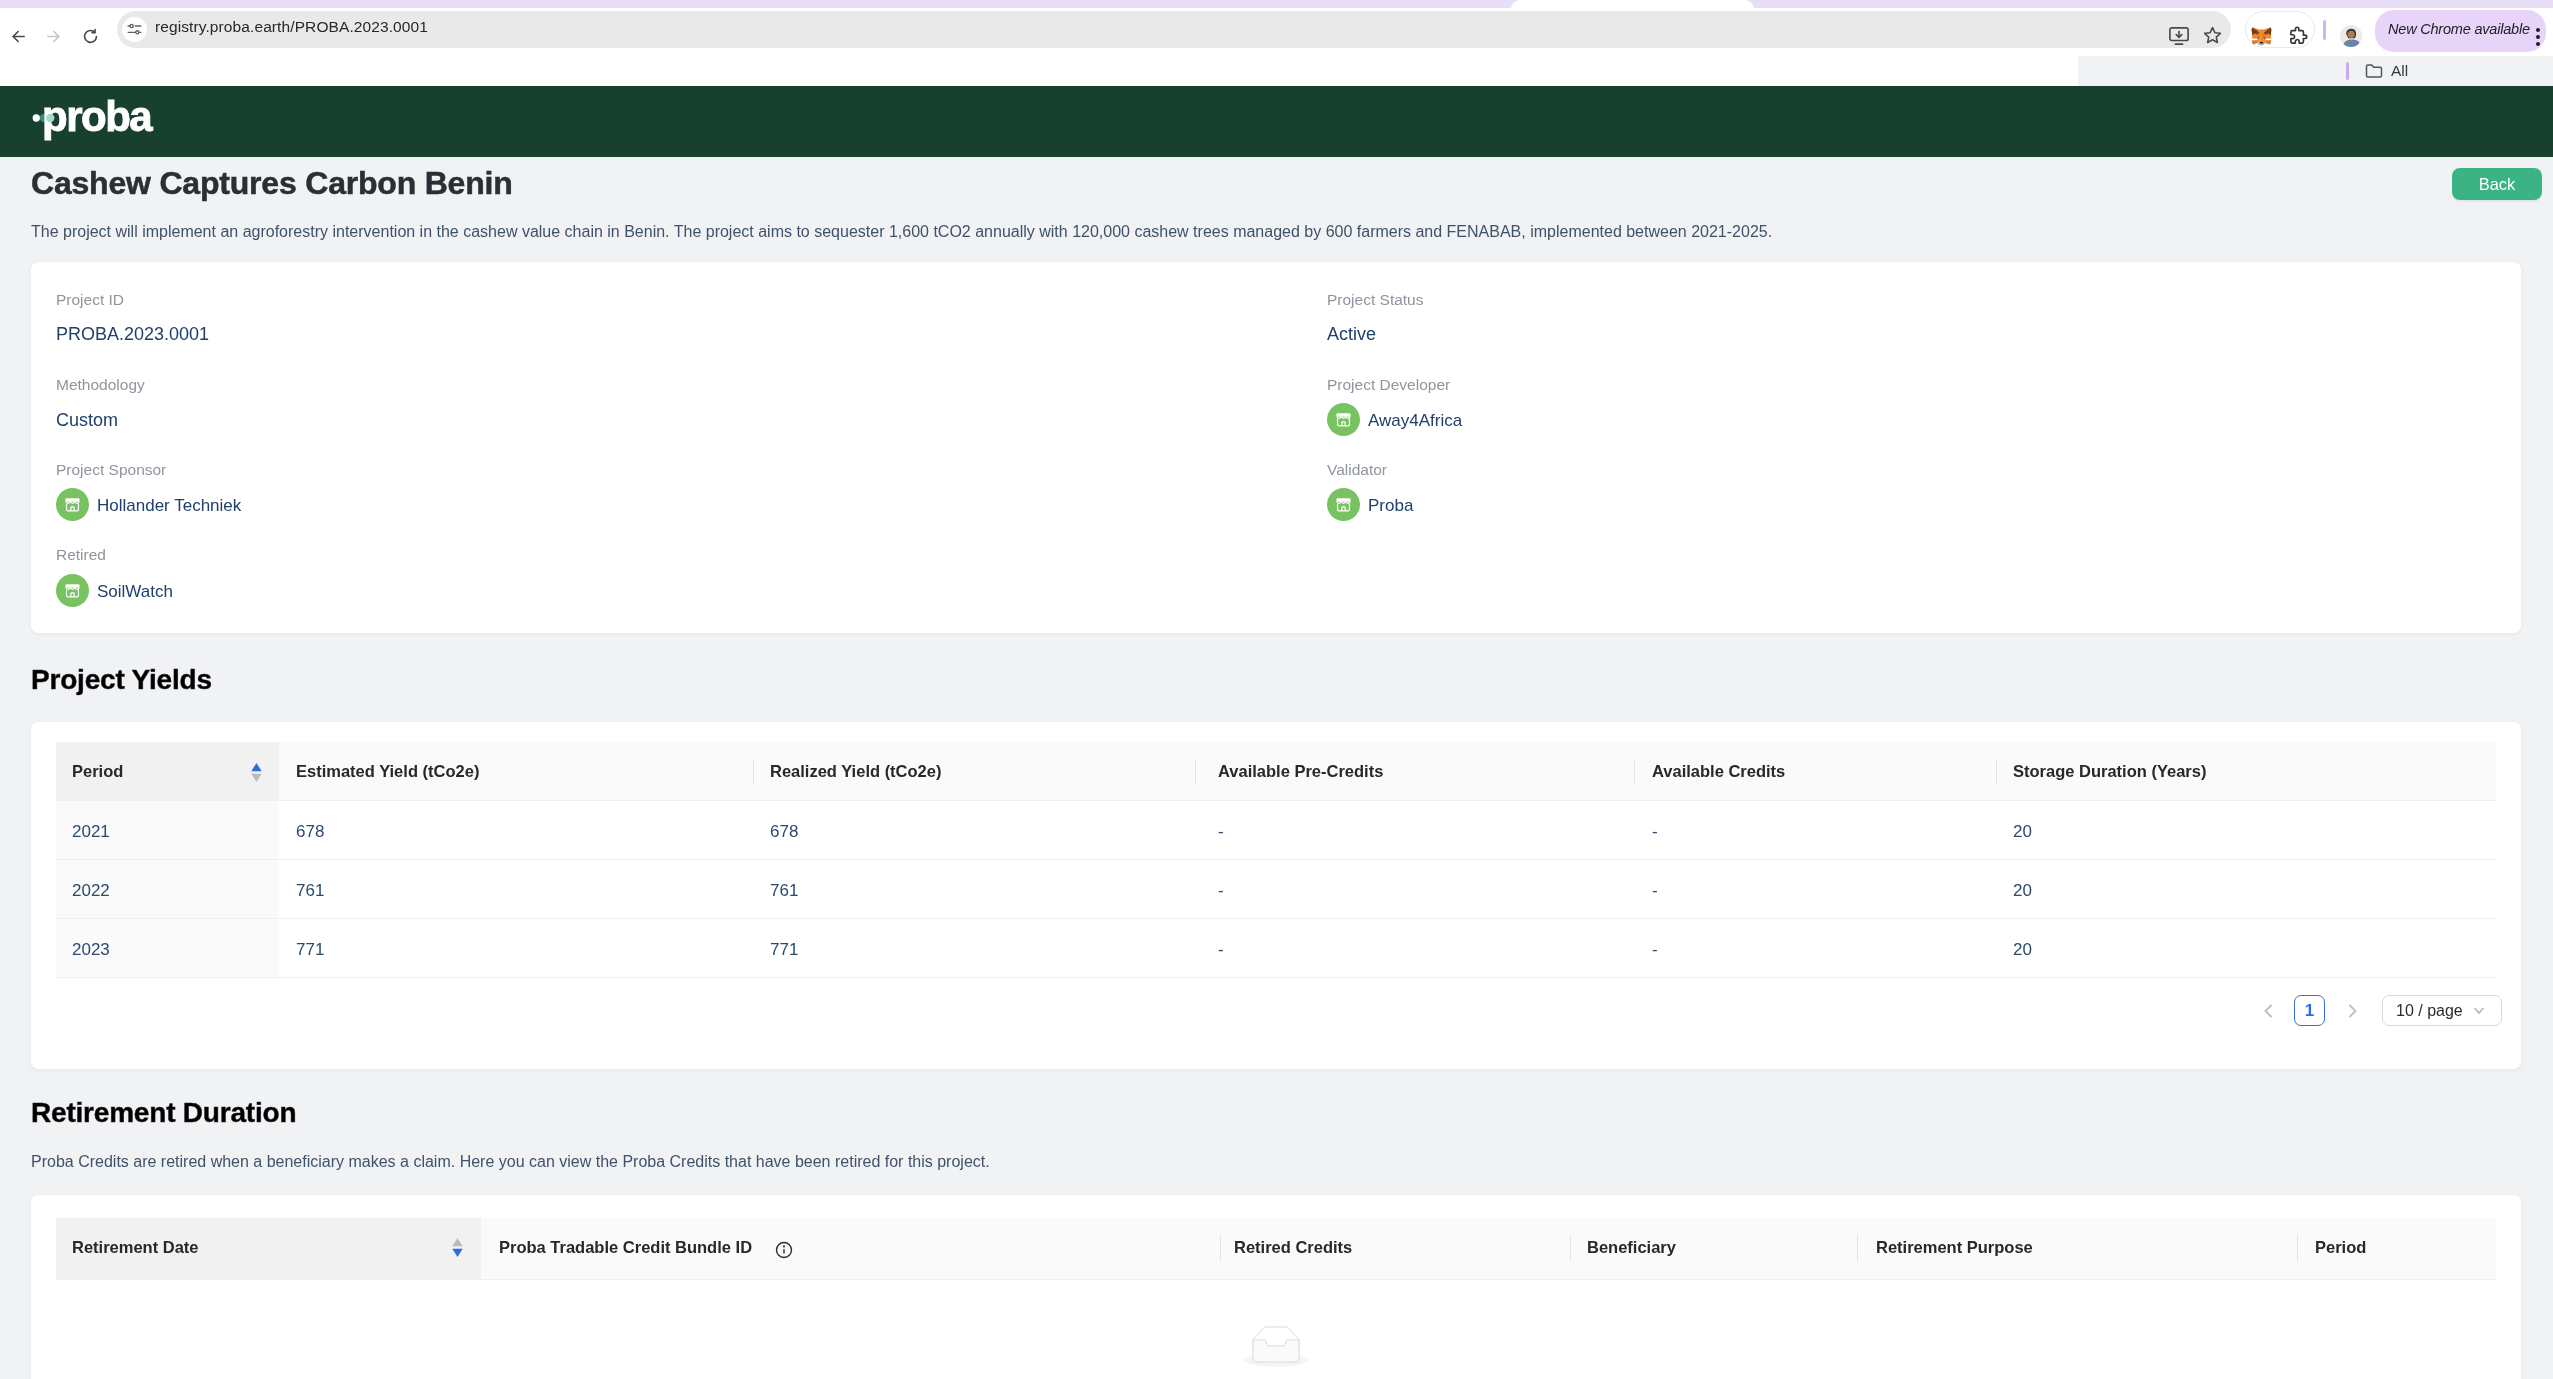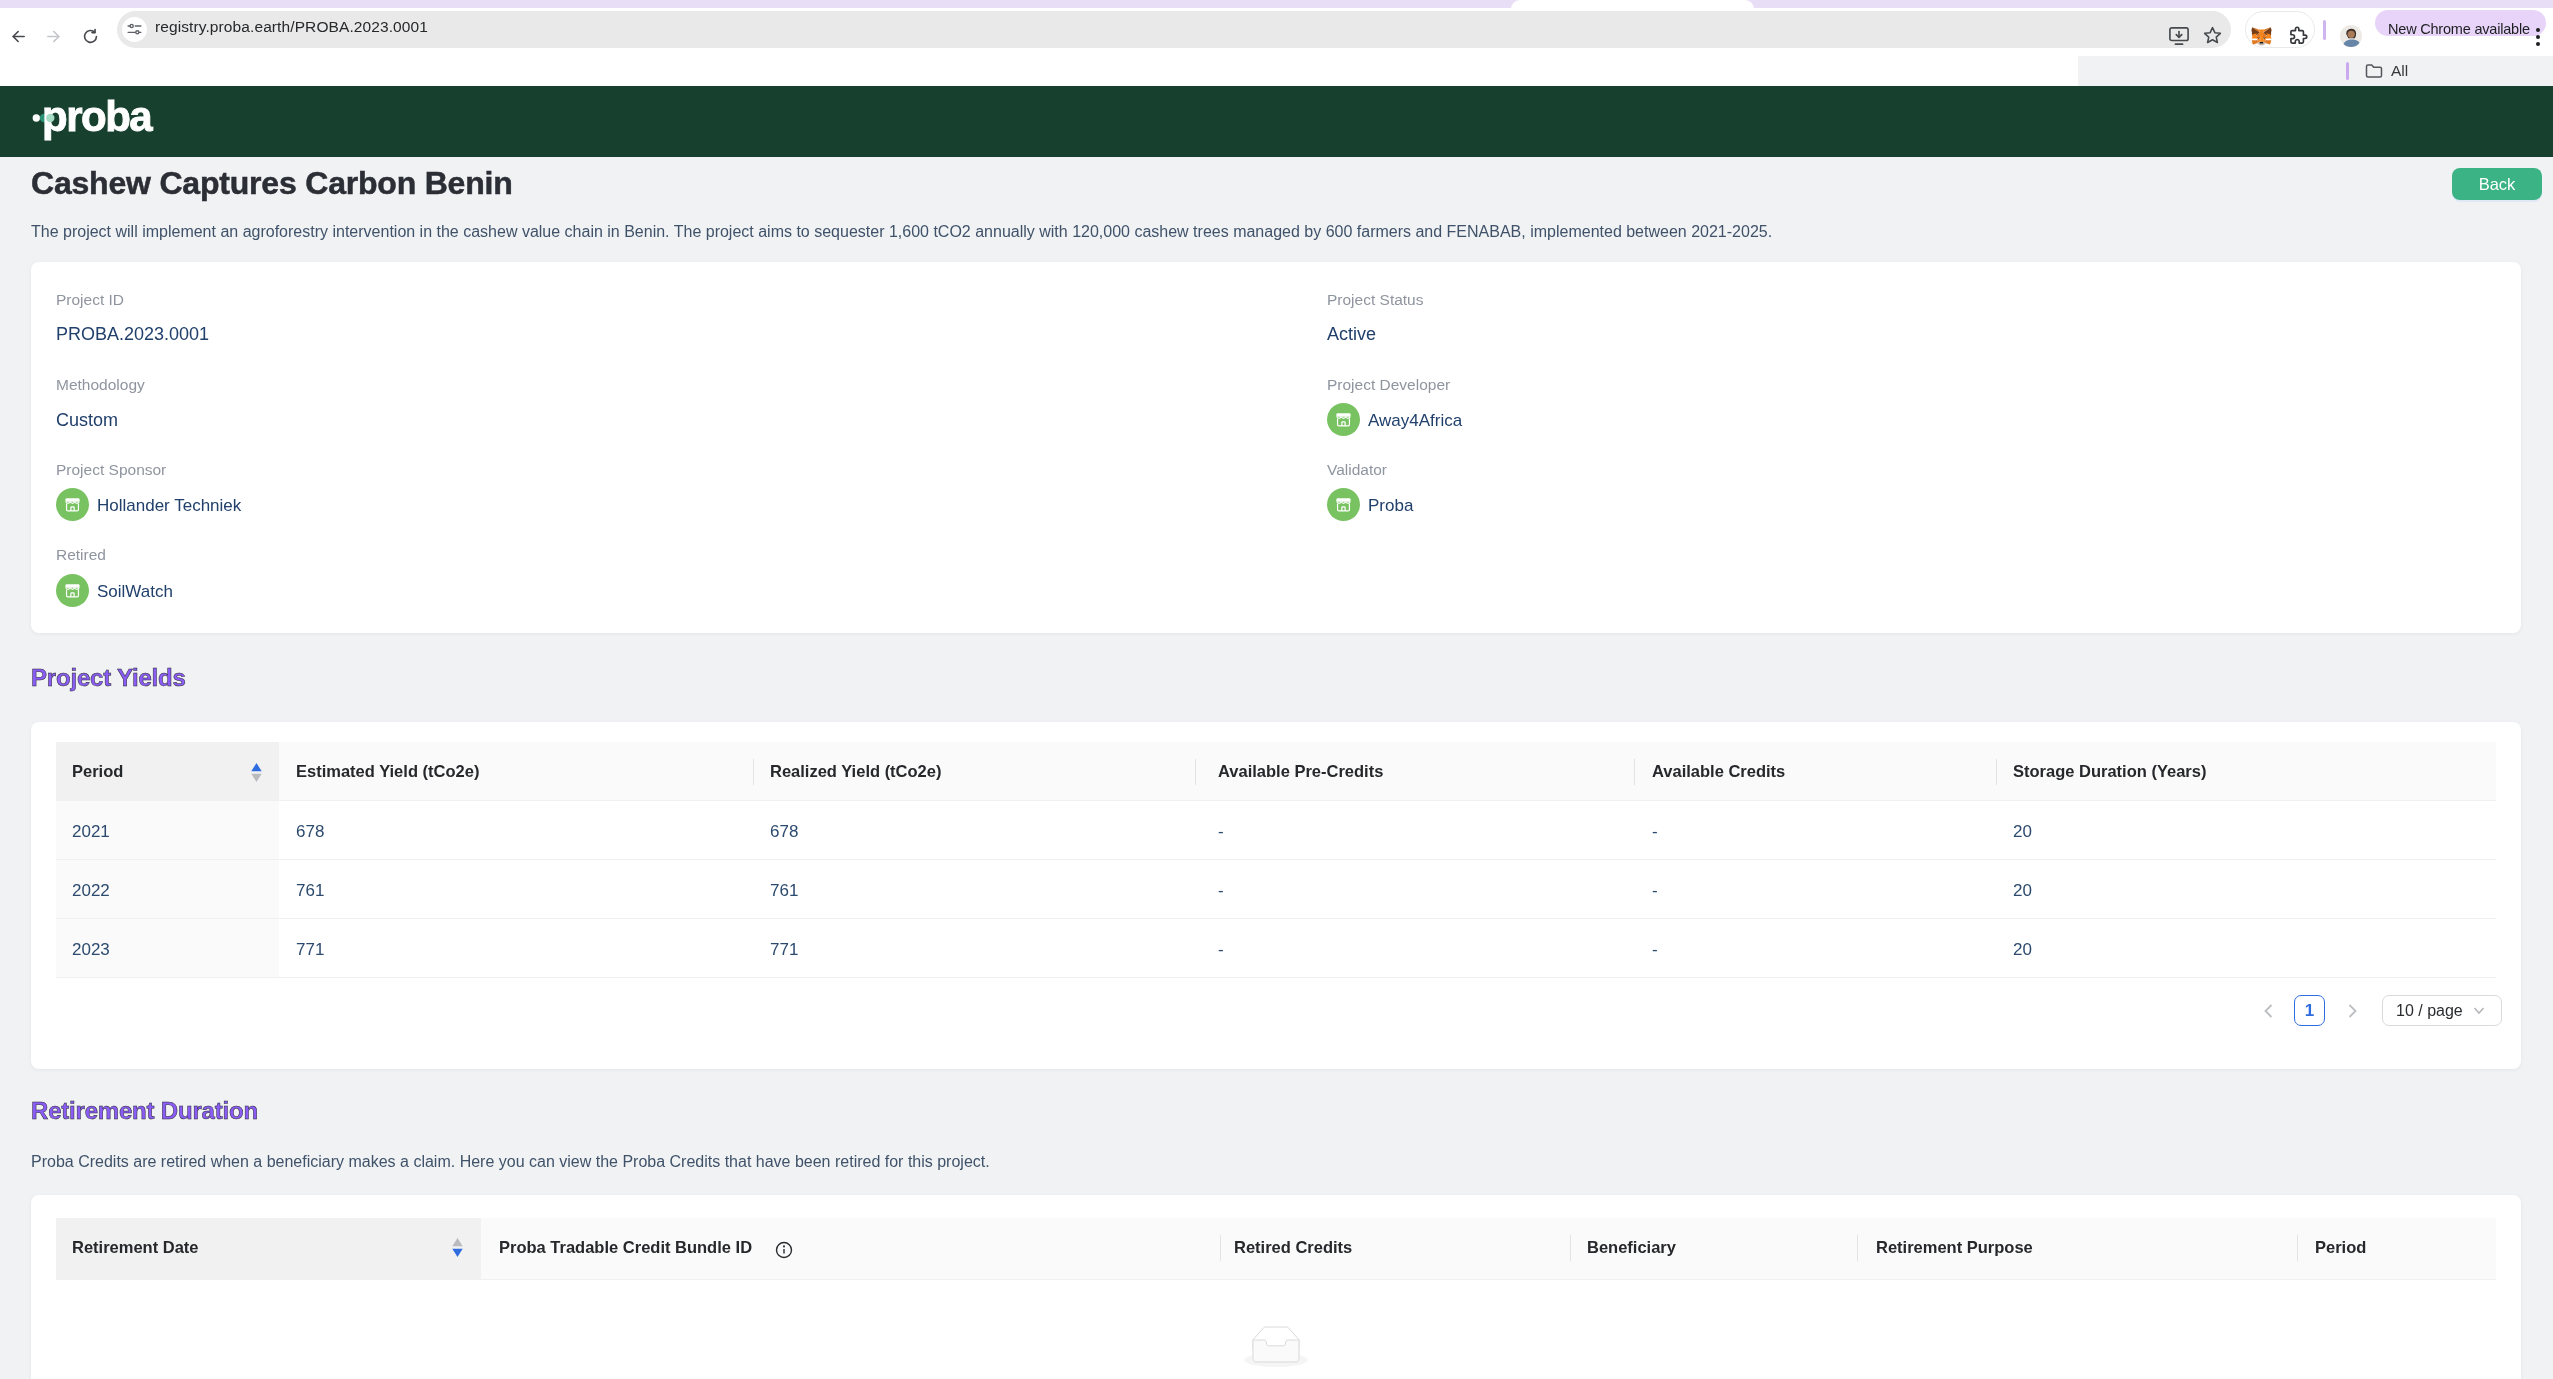--- a/index.html
+++ b/index.html
@@ -9,34 +9,34 @@
 
   
   #tabstrip { left:0; top:0; width:2553px; height:8px; background:#e8def6; }
   #tabwhite { left:1511px; top:0; width:243px; height:9px; background:#fff; border-radius:10px 10px 0 0; }
   #toolbar { left:0; top:8px; width:2553px; height:48px; background:#fff; }
   #bookmarks { left:0; top:56px; width:2078px; height:30px; background:#fff; }
   #urlpill { left:117px; top:3px; width:2114px; height:37px; background:#e9e9e9; border-radius:19px; }
   #tunecircle { left:122px; top:9px; width:25px; height:25px; background:#fff; border-radius:50%; }
   #urltext { left:155px; top:0; height:37px; line-height:37px; font-size:15.5px; color:#27282a; letter-spacing:0.1px;}
   #extpill { left:2245px; top:3px; width:70px; height:37px; background:#fff; border:1px solid #e9e9e9; border-radius:19px; }
-  #chromepill { left:2375px; top:2px; width:171px; height:26px; background:#e7d4f8; border-radius:19px; color:#1d1e21; font-size:14.5px; letter-spacing:-0.2px; line-height:38px; padding-left:13px; }
+  #chromepill { left:2375px; top:2px; width:171px; height:42px; background:#e7d4f8; border-radius:19px; color:#1d1e21; font-size:14.5px; letter-spacing:-0.2px; line-height:38px; padding-left:13px;font-style:italic; }
 
   
   #greenbar { left:0; top:86px; width:2553px; height:71px; background:#17402e; }
 
   
   .h1 { font-size:32px; font-weight:bold; color:#2b2e35; letter-spacing:-0.2px; -webkit-text-stroke:0.5px #2b2e35; }
   .para { font-size:16px; color:#3f5269; }
   .card { background:#fff; border-radius:8px; box-shadow:0 1px 4px rgba(20,30,60,0.06); position:absolute; left:31px; width:2490px; }
   .label { font-size:15.5px; color:#8f959f; position:absolute; }
   .value { font-size:18px; color:#21406b; position:absolute; }
   .entity { font-size:17px; color:#21406b; position:absolute; }
   .gcircle { position:absolute; width:33px; height:33px; border-radius:50%; background:#79c262; }
-  .h2 { font-size:24px; font-weight:bold; color:#8b5cf6; letter-spacing:-0.2px; position:absolute; left:31px; -webkit-text-stroke:0.5px #26292e; }
+  .h2 { font-size:28px; font-weight:bold; color:#000000; letter-spacing:-0.2px; position:absolute; left:31px; -webkit-text-stroke:0.5px #26292e; }
 
   
   .th { position:absolute; font-size:16.5px; font-weight:bold; color:#26282b; }
   .td { position:absolute; font-size:17px; color:#2c4a6e; }
   .colsep { position:absolute; width:1px; height:26px; background:#e3e3e3; }
   .rowline { position:absolute; left:25px; width:2440px; height:1px; background:#eef0f2; }
 </style>
 </head>
 <body>
 

